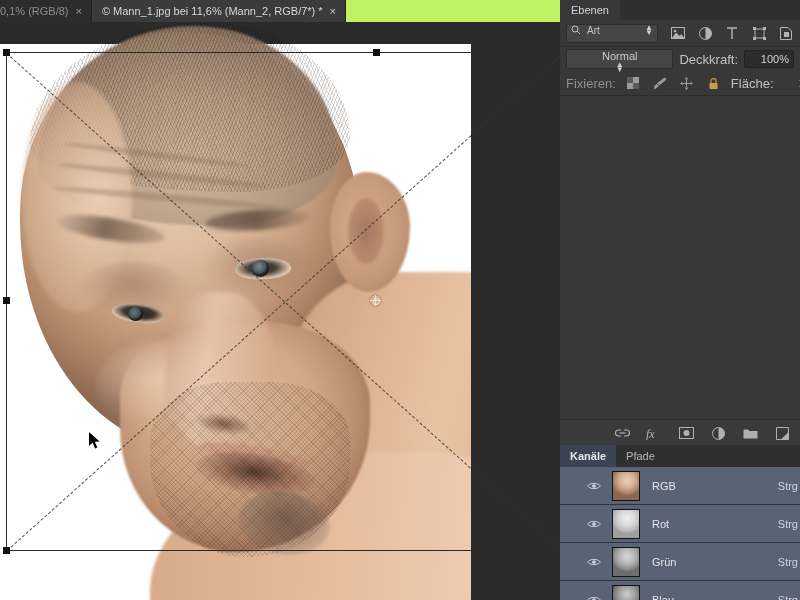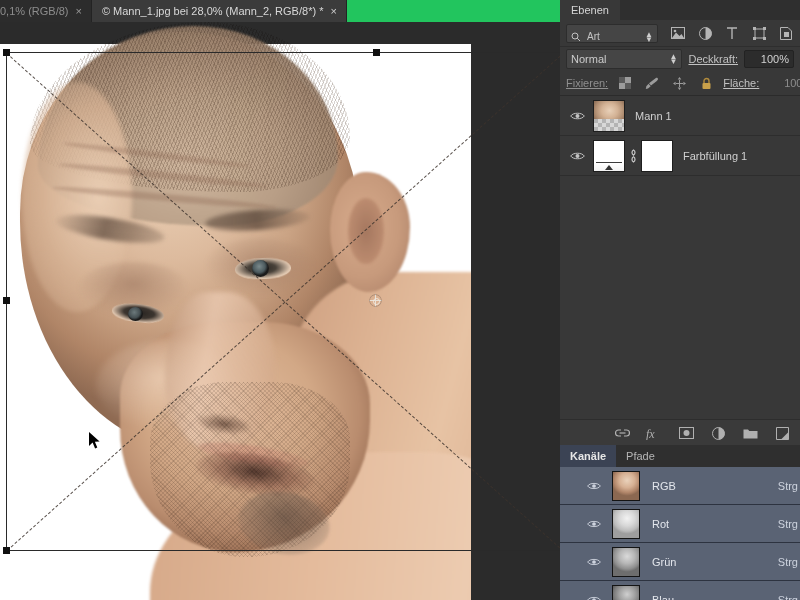--- a/index.html
+++ b/index.html
@@ -8,21 +8,21 @@
     background:#2b2b2b;
     font-family:"Liberation Sans","DejaVu Sans",sans-serif;
     font-size:11px;color:#bdbdbd;
     -webkit-font-smoothing:antialiased;
   }
   #app{position:relative;width:800px;height:600px;overflow:hidden;}
 
   
   .tabbar{
     position:absolute;left:0;top:0;width:560px;height:22px;
-    background:#22c55e;border-bottom:4px solid #eab308;
+    background:#bef264;border-bottom:4px solid #eab308;
     display:flex;align-items:stretch;
   }
   .doctab{
     display:flex;align-items:center;gap:7px;
     padding:0 9px 0 10px;height:22px;
     font-size:11px;color:#9a9a9a;
     background:#2c2c2c;
     border-right:1px solid #232323;
     white-space:nowrap;
   }
@@ -234,39 +234,39 @@
     background:#2f2f2f;
   }
   .ptab.sel{background:#383838;color:#d6d6d6;}
 
   
   .filterRow{
     height:26px;background:#383838;display:flex;align-items:center;
     padding:0 6px;gap:6px;border-bottom:1px solid #2e2e2e;
   }
   .kindBox{
-    display:flex;align-items:flex-end;gap:6px;
+    display:flex;align-items:flex-start;gap:6px;
     width:94px;height:17px;background:#454545;border:1px solid #2d2d2d;
     border-radius:2px;padding:0 4px;color:#c4c4c4;font-size:10px;
   }
   .kindBox .lbl{flex:1;}
   .spin{display:flex;flex-direction:column;line-height:5px;font-size:8px;color:#cfcfcf;}
   .ficons{display:flex;gap:11px;margin-left:6px;align-items:center;color:#b9b9b9;}
   .ficon{width:16px;height:16px;display:flex;align-items:center;justify-content:center;}
 
   .modeRow{
     height:24px;background:#383838;display:flex;align-items:center;
     padding:0 6px;gap:6px;
   }
   .modeSel{
     width:145px;height:18px;background:#454545;border:1px solid #2d2d2d;border-radius:2px;
-    display:flex;align-items:center;padding:0 4px;color:#cbcbcb;font-size:11px;
+    display:flex;align-items:center;padding:0 4px;color:#cbcbcb;font-size:11px;flex-direction:column;
   }
   .modeSel .lbl{flex:1;}
-  .fieldLbl{font-size:11px;color:#c2c2c2;white-space:nowrap;text-decoration:underline;}
+  .fieldLbl{font-size:13px;color:#c2c2c2;white-space:nowrap;}
   .numBox{
     height:16px;min-width:40px;background:#2c2c2c;border:1px solid #222;border-radius:2px;
     color:#d2d2d2;font-size:11px;display:flex;align-items:center;justify-content:flex-end;
     padding:0 4px;
   }
   .numBox.flat{background:transparent;border:none;color:#8d8d8d;}
 
   .lockRow{
     height:24px;background:#383838;display:flex;align-items:center;
     padding:0 6px;gap:9px;border-bottom:1px solid #2b2b2b;
@@ -360,21 +360,21 @@
 <body>
 
 <div id="app">
 
   <div class="tabbar">
     <div class="doctab partial">
       <span>0,1% (RGB/8)</span>
       <span class="tabclose">×</span>
     </div>
     <div class="doctab active">
-      <span>© Mann_1.jpg bei 28,0% (Mann_2, RGB/8*) *</span>
+      <span>© Mann_1.jpg bei 11,6% (Mann_2, RGB/7*) *</span>
       <span class="tabclose">×</span>
     </div>
   </div>
 
   <div class="canvaswrap">
 
     <div class="page"></div>
 
     <div class="photo">
       <div class="skin head"></div>
@@ -521,53 +521,21 @@
             </svg>
         </span>
       </span>
       <span class="fieldLbl" style="margin-left:auto">Fläche:</span>
       <span class="numBox flat">100%</span>
     </div>
 
     <div class="layerList">
 
 
-      <div class="layerRow">
-        <span class="eyeCell">
-          <svg class="eyeGlyph" width="15" height="10" viewBox="0 0 15 10">
-            <path d="M0.7,5 C3,1.3 12,1.3 14.3,5 C12,8.7 3,8.7 0.7,5 Z" fill="none" stroke="#c2c2c2" stroke-width="1"></path>
-            <circle cx="7.5" cy="5" r="2" fill="#c2c2c2"></circle>
-          </svg>
-        </span>
-        <span class="thumb" style="margin-left:3px;">
-          <span class="thumbImg"></span>
-          <span class="checker" style="height:40%"></span>
-        </span>
-        <span class="layerName">Mann 1</span>
-      </div>
-
-      <div class="layerRow">
-        <span class="eyeCell">
-          <svg class="eyeGlyph" width="15" height="10" viewBox="0 0 15 10">
-            <path d="M0.7,5 C3,1.3 12,1.3 14.3,5 C12,8.7 3,8.7 0.7,5 Z" fill="none" stroke="#c2c2c2" stroke-width="1"></path>
-            <circle cx="7.5" cy="5" r="2" fill="#c2c2c2"></circle>
-          </svg>
-        </span>
-        <span class="gradThumb">
-          <span class="gradStop"></span>
-        </span>
-        <span class="linkIcon">
-          <svg width="9" height="14" viewBox="0 0 9 14">
-              <path d="M4.5,1 A3,3 0 0,1 4.5,6.2 A3,3 0 0,1 4.5,1 Z" fill="none" stroke="#c9c9c9" stroke-width="1.2"></path>
-              <path d="M4.5,7.8 A3,3 0 0,1 4.5,13 A3,3 0 0,1 4.5,7.8 Z" fill="none" stroke="#c9c9c9" stroke-width="1.2"></path>
-            </svg>
-        </span>
-        <span class="maskThumb"></span>
-        <span class="layerName">Farbfüllung 1</span>
-      </div>
+
     </div>
 
     <div class="layerFooter" style="bottom:auto;top:419px;">
       <span class="fIcon">
         <svg width="15" height="10" viewBox="0 0 15 10">
             <path d="M6,2 L3.5,2 A3,3 0 0,0 3.5,8 L6,8" fill="none" stroke="#b0b0b0" stroke-width="1.2"></path>
             <path d="M9,2 L11.5,2 A3,3 0 0,1 11.5,8 L9,8" fill="none" stroke="#b0b0b0" stroke-width="1.2"></path>
             <line x1="4.5" y1="5" x2="10.5" y2="5" stroke="#b0b0b0" stroke-width="1.2"></line>
           </svg>
       </span>

